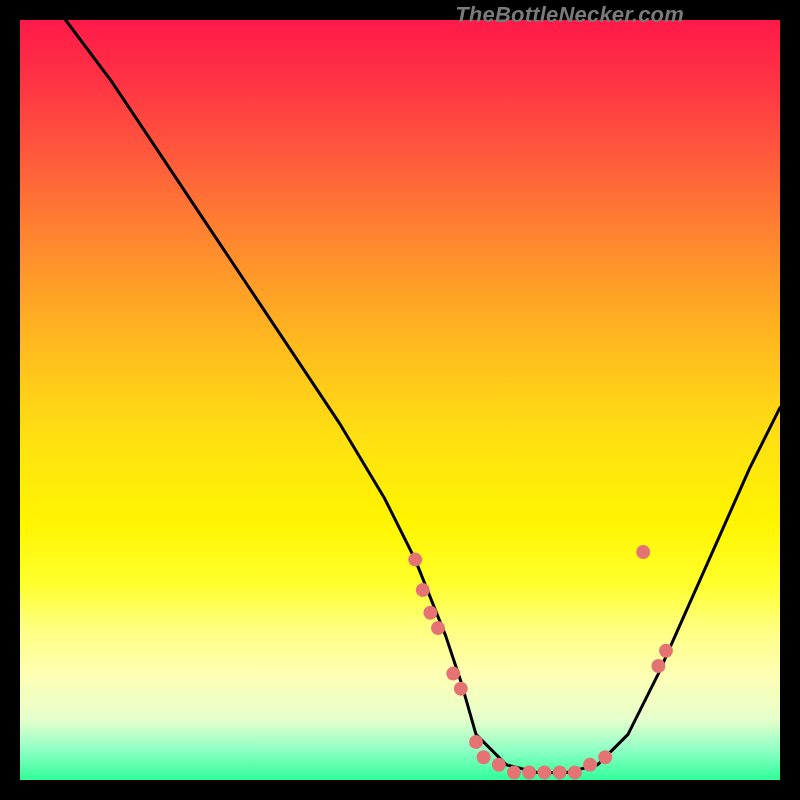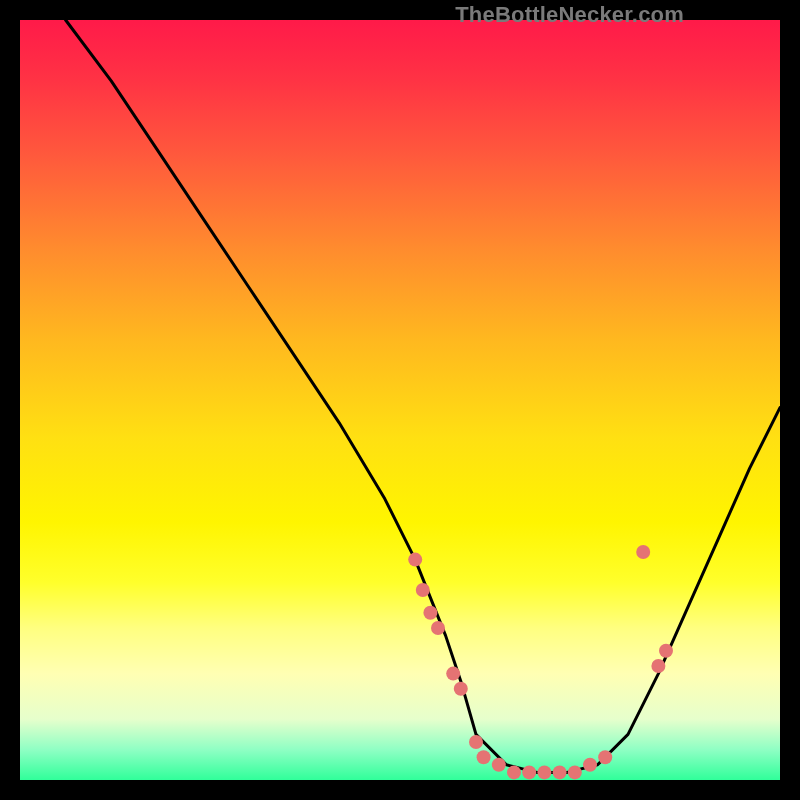--- a/index.html
+++ b/index.html
@@ -8,20 +8,21 @@
     width: 800px;
     height: 800px;
     background: #000;
     font-family: Arial, Helvetica, sans-serif;
     overflow: hidden;
   }
   .frame {
     position: relative;
     width: 708px;
     height: 800px;
+    font-style: italic;
   }
   .plot-area {
     position: absolute;
     left: 20px;
     top: 20px;
     width: 760px;
     height: 760px;
     background: linear-gradient(to bottom,
       #ff1a49 0%,
       #ff3344 8%,

